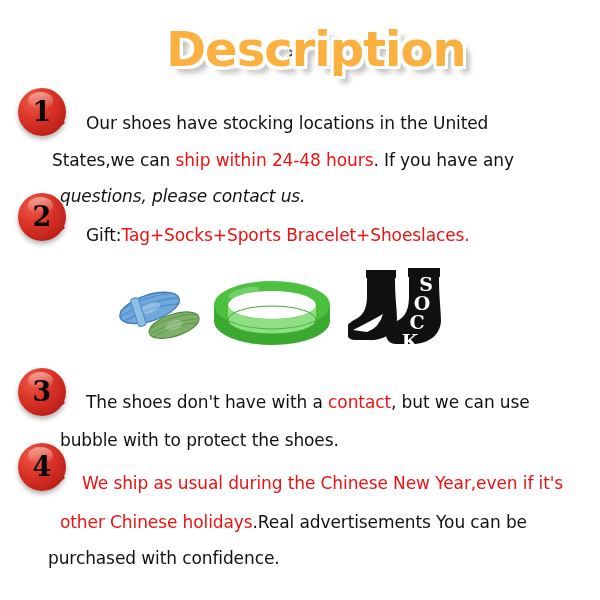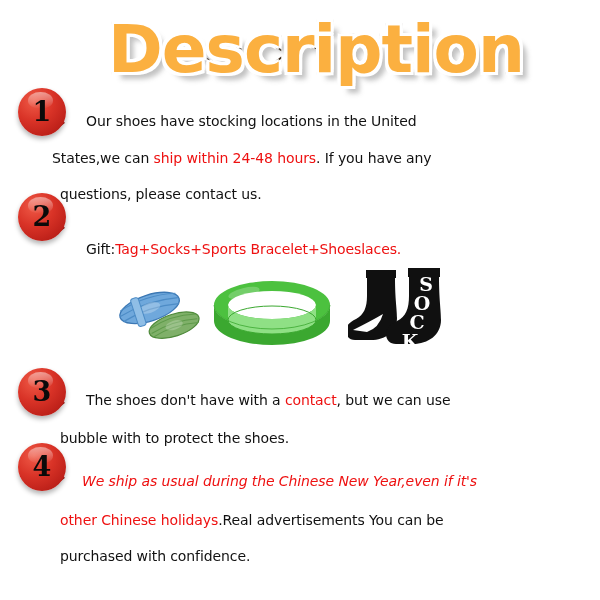--- a/index.html
+++ b/index.html
@@ -13,21 +13,21 @@
 
   
   #title-area {
     position:absolute;
     top:8px; left:0; width:600px; height:82px;
     display:flex; align-items:center; justify-content:center;
   }
   #title-text {
     font-family:"DejaVu Sans", sans-serif;
     font-weight:700;
-    font-size:66px;
+    font-size:48px;
     letter-spacing:-1px;
     color:#FBB040;
     -webkit-text-stroke:5px #3D2817;
     paint-order:stroke fill;
     text-shadow:
        3px 0 0 #ffffff, -3px 0 0 #ffffff,
        0 3px 0 #ffffff, 0 -3px 0 #ffffff,
        3px 3px 0 #ffffff, -3px 3px 0 #ffffff,
        3px -3px 0 #ffffff, -3px -3px 0 #ffffff,
        7px 7px 5px rgba(120,120,120,0.45);
@@ -76,37 +76,37 @@
 
   #badge-1 { left:18px; top:88px; }
   #badge-2 { left:18px; top:193px; }
   #badge-3 { left:18px; top:368px; }
   #badge-4 { left:18px; top:443px; }
 
   
   .line {
     position:absolute;
     font-family:"DejaVu Sans", sans-serif;
-    font-size:14px;
+    font-size:17px;
     color:#111111;
     white-space:nowrap;
     letter-spacing:-0.1px;
   }
   .red { color:#EE1111; }
-  .line.allred { color:#EE1111;font-style:italic; }
+  .line.allred { color:#EE1111; }
 
   #l1 { left:86px;  top:113px; }
   #l2 { left:52px;  top:150px; }
-  #l3 { left:60px;  top:186px; }
-  #l4 { left:86px;  top:225px;margin-top:16px; }
+  #l3 { left:60px;  top:186px;font-style:italic; }
+  #l4 { left:86px;  top:225px; }
   #l5 { left:86px;  top:392px; }
   #l6 { left:60px;  top:430px; }
   #l7 { left:82px;  top:473px; }
   #l8 { left:60px;  top:512px; }
-  #l9 { left:60px;  top:548px; }
+  #l9 { left:48px;  top:548px; }
 
   
   #gift-row {
     position:absolute;
     left:0; top:255px;
     width:600px; height:105px;
   }
 
   
   #laces { position:absolute; left:108px; top:20px; width:104px; height:78px; }

